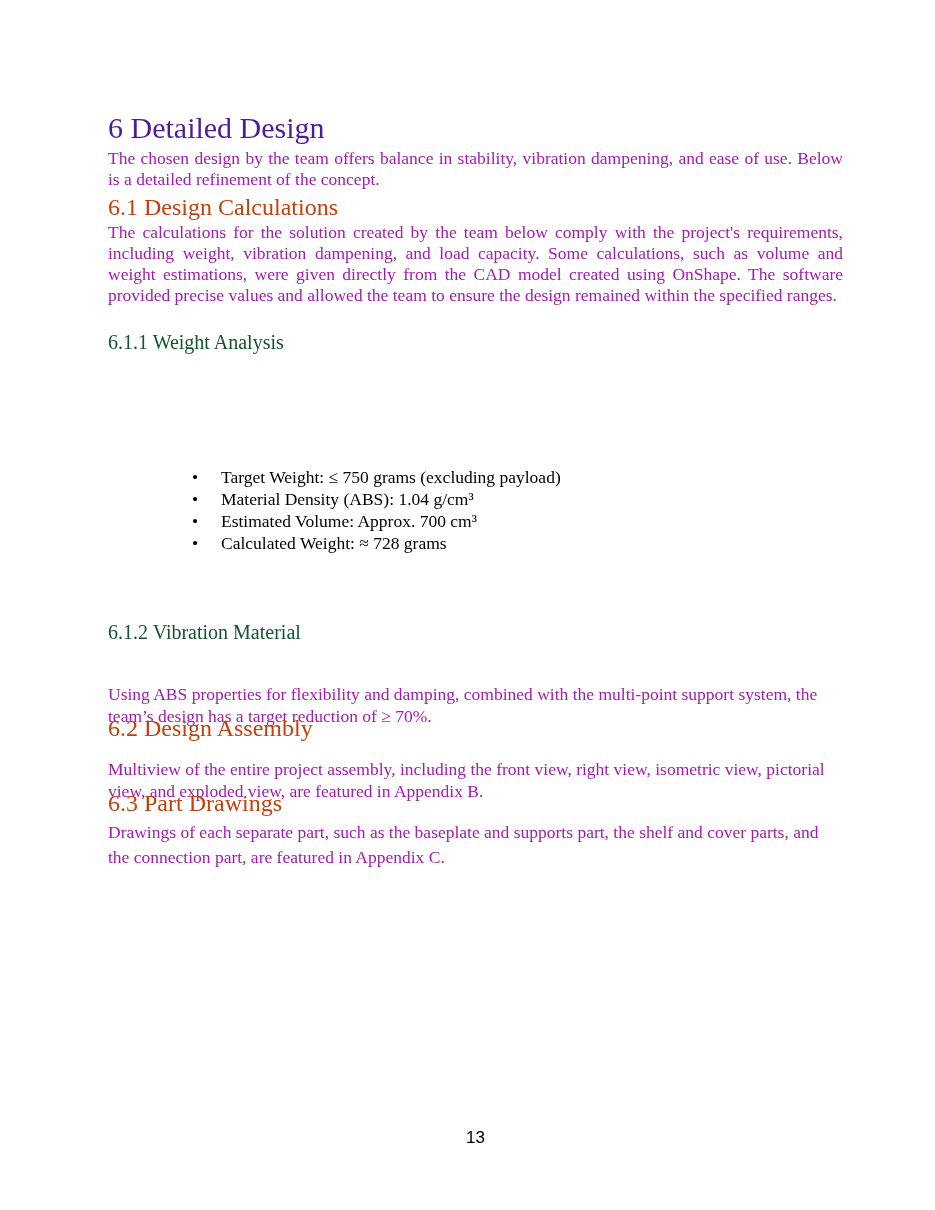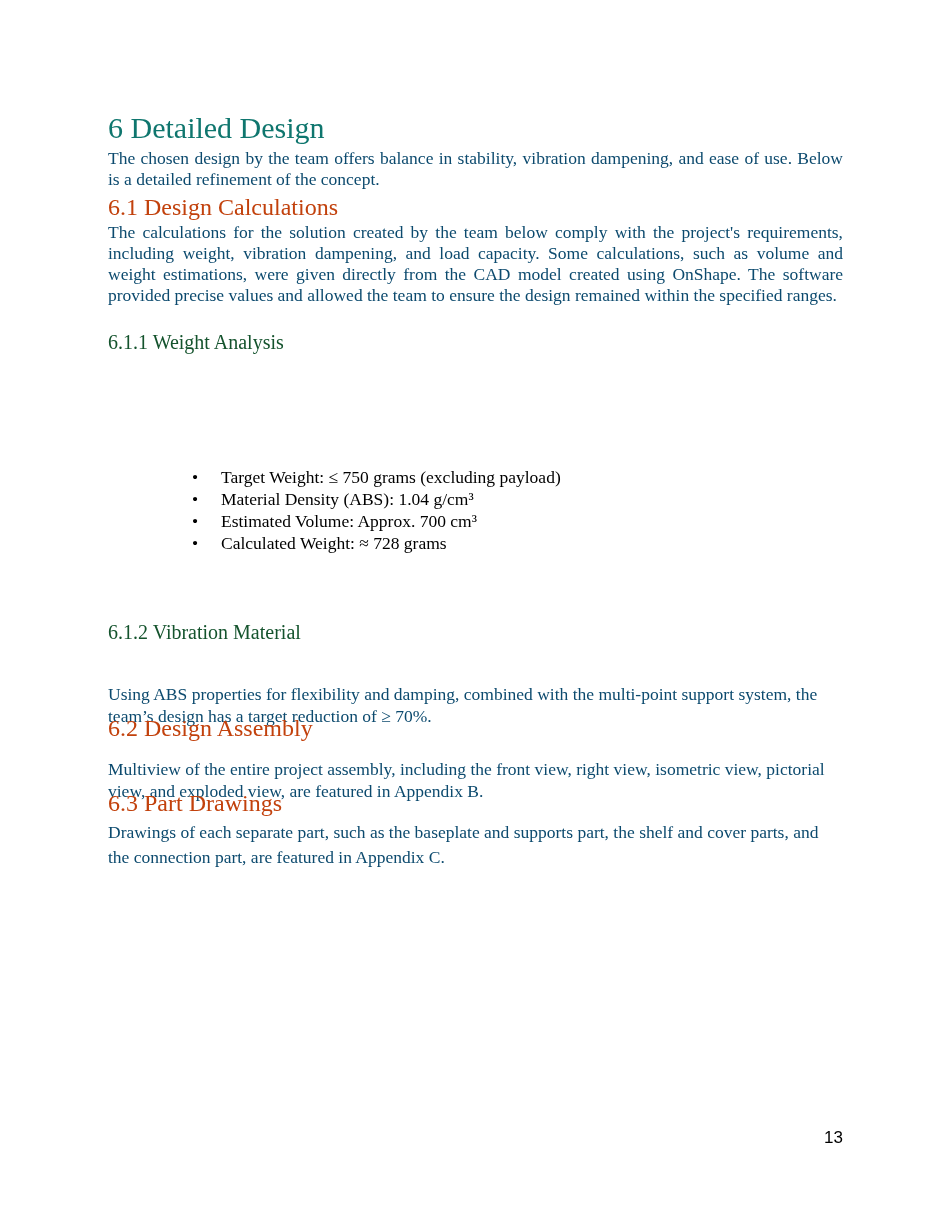--- a/index.html
+++ b/index.html
@@ -20,21 +20,21 @@
     position: absolute;
     left: 108px;
     top: 0;
     width: 735px;
   }
 
   h1.sec1 {
     font-family: "Liberation Serif", "DejaVu Serif", serif;
     font-size: 30px;
     font-weight: normal;
-    color: #0f766e;
+    color: #4c1d95;
     margin: 0;
     padding: 0;
     line-height: 1.2;
     position: absolute;
     top: 110px;
     left: 0;
     white-space: nowrap;
   }
 
   h2.sec2 {
@@ -60,21 +60,21 @@
     line-height: 1.2;
     position: absolute;
     left: 0;
     white-space: nowrap;
   }
 
   p.body {
     font-family: "Liberation Serif", "DejaVu Serif", serif;
     font-size: 17.5px;
     line-height: 21px;
-    color: #0c4a6e;
+    color: #a21caf;
     margin: 0;
     padding: 0;
     position: absolute;
     left: 0;
     width: 735px;
   }
   p.justify { text-align: justify; text-align-last: left; }
   p.leftal  { text-align: left; }
   p.wide-lh { line-height: 22px; margin-top: 15px; }
 
@@ -101,21 +101,21 @@
     top: 0;
     font-size: 17.5px;
     line-height: 22px;
   }
 
   .page-number {
     position: absolute;
     left: 0;
     top: 1128px;
     width: 735px;
-    text-align: right;
+    text-align: center;
     font-family: "Liberation Sans", "DejaVu Sans", sans-serif;
     font-size: 17px;
     color: #000000;
   }
 </style>
 </head>
 <body>
 
 <div class="page">
   <div class="content">

